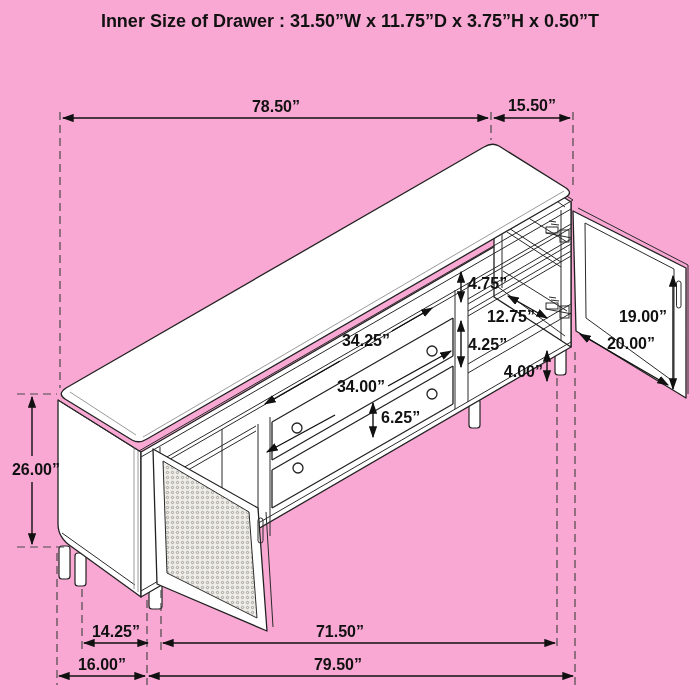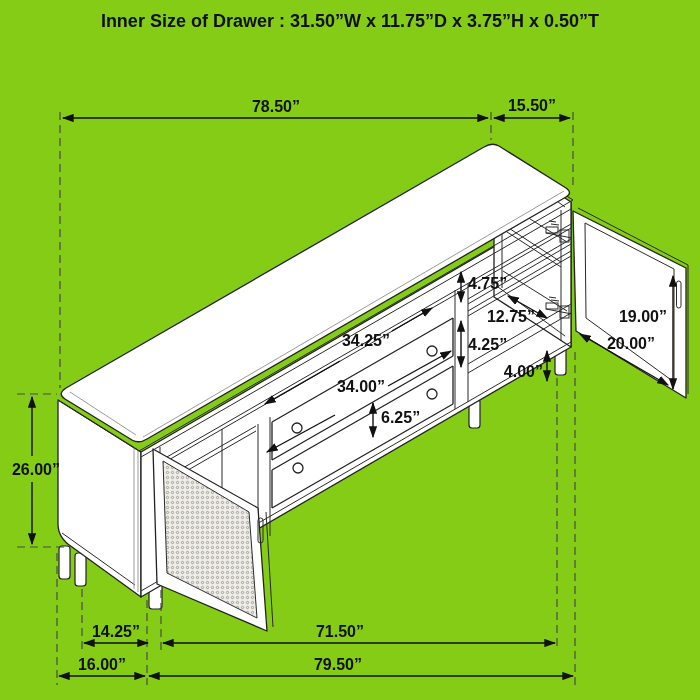--- a/index.html
+++ b/index.html
@@ -1,16 +1,16 @@
 <!DOCTYPE html>
 <html><head>
 <meta charset="utf-8">
 <style>
   html,body{margin:0;padding:0;background:#ffffff;}
-  .canvas{position:relative;width:700px;height:700px;background:#84cc16;overflow:hidden;
+  .canvas{position:relative;width:700px;height:700px;background:#f9a8d4;overflow:hidden;
           font-family:"Liberation Sans",sans-serif;}
   svg{display:block;}
   .outline{fill:#ffffff;stroke:#222;stroke-width:1.3;stroke-linejoin:round;}
   .thin{fill:none;stroke:#2a2a2a;stroke-width:1;}
   .med{fill:none;stroke:#222;stroke-width:1.3;}
   .lite{fill:none;stroke:#9a9a9a;stroke-width:1;}
   .dashed{fill:none;stroke:#4a4a4a;stroke-width:1.2;stroke-dasharray:8 5;}
   .dim{fill:none;stroke:#111;stroke-width:1.4;}
   .knob{fill:#fff;stroke:#222;stroke-width:1.3;}
   .leg{fill:#fff;stroke:#222;stroke-width:1.2;}

